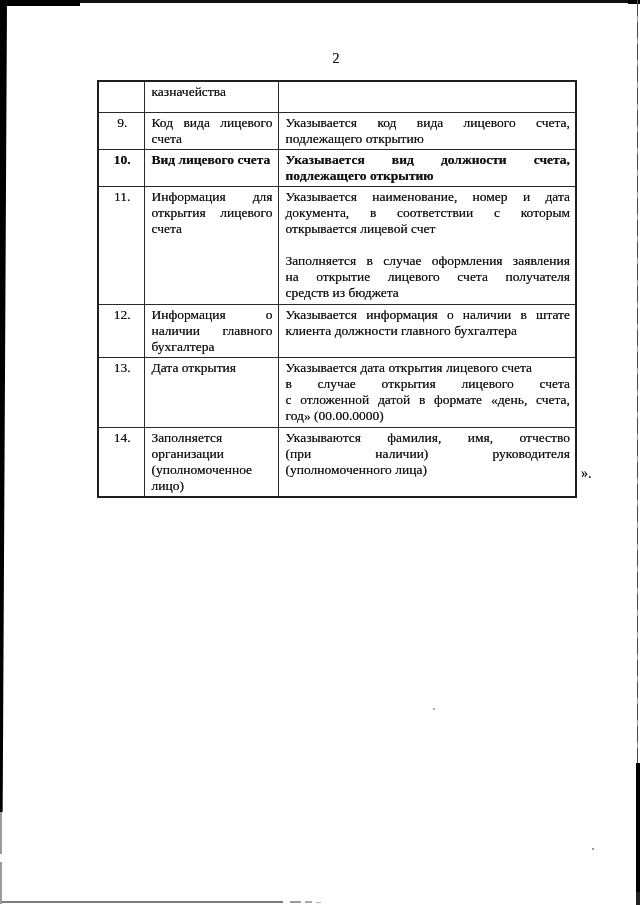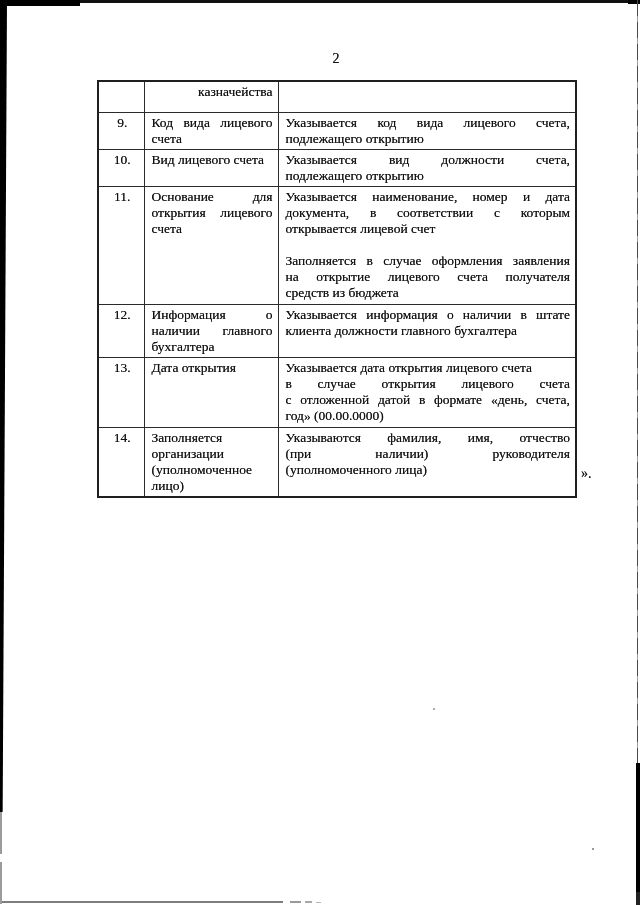--- a/index.html
+++ b/index.html
@@ -60,23 +60,23 @@
   table.doc td {
     border: 1px solid #2b2b2b;
     vertical-align: top;
     padding: 2px 5px 2px 7px;
     font-size: 13.5px;
     line-height: 16px;
     text-shadow: 0 0 .5px rgba(0,0,0,.7);
     overflow: hidden;
   }
   td.c-num  { text-align: center; padding: 2px 2px; }
-  table.doc tbody tr:nth-child(1) { height: 31px; text-align: right; }
+  table.doc tbody tr:nth-child(1) { height: 31px; }
   table.doc tbody tr:nth-child(2) { height: 35px; }
-  table.doc tbody tr:nth-child(3) { height: 34px; }
+  table.doc tbody tr:nth-child(3) { height: 34px; font-weight: bold; }
   table.doc tbody tr:nth-child(4) { height: 118px; margin-top: 8px; }
   table.doc tbody tr:nth-child(5) { height: 52px; margin-left: 28px; }
   table.doc tbody tr:nth-child(6) { height: 70px; }
   table.doc tbody tr:nth-child(7) { height: 65px; margin-top: 13px; }
   .ln { min-height: 16px; }
   .ln.j { text-align: justify; text-align-last: justify; }
 
   
   .closing-mark {
     position: absolute;
@@ -147,21 +147,21 @@
           <td class="c-desc">
             <div class="ln j">Указывается вид должности счета,</div>
             <div class="ln">подлежащего открытию</div>
           </td>
         </tr>
         <tr>
           <td class="c-num">
             <div class="ln">11.</div>
           </td>
           <td class="c-name">
-            <div class="ln j">Основание для</div>
+            <div class="ln j">Информация для</div>
             <div class="ln j">открытия лицевого</div>
             <div class="ln">счета</div>
           </td>
           <td class="c-desc">
             <div class="ln j">Указывается наименование, номер и дата</div>
             <div class="ln j">документа, в соответствии с которым</div>
             <div class="ln">открывается лицевой счет</div>
             <div class="ln">&nbsp;</div>
             <div class="ln j">Заполняется в случае оформления заявления</div>
             <div class="ln j">на открытие лицевого счета получателя</div>

